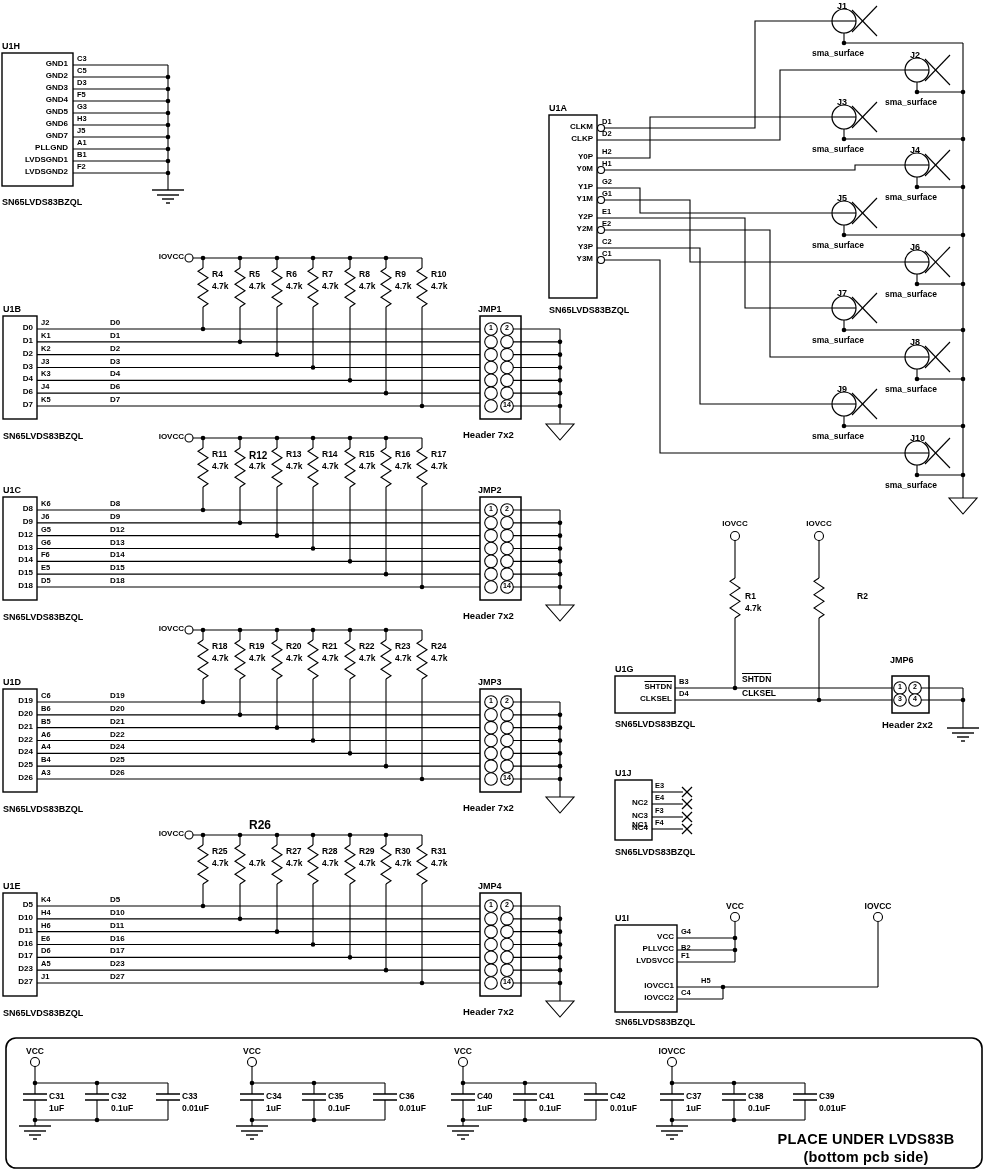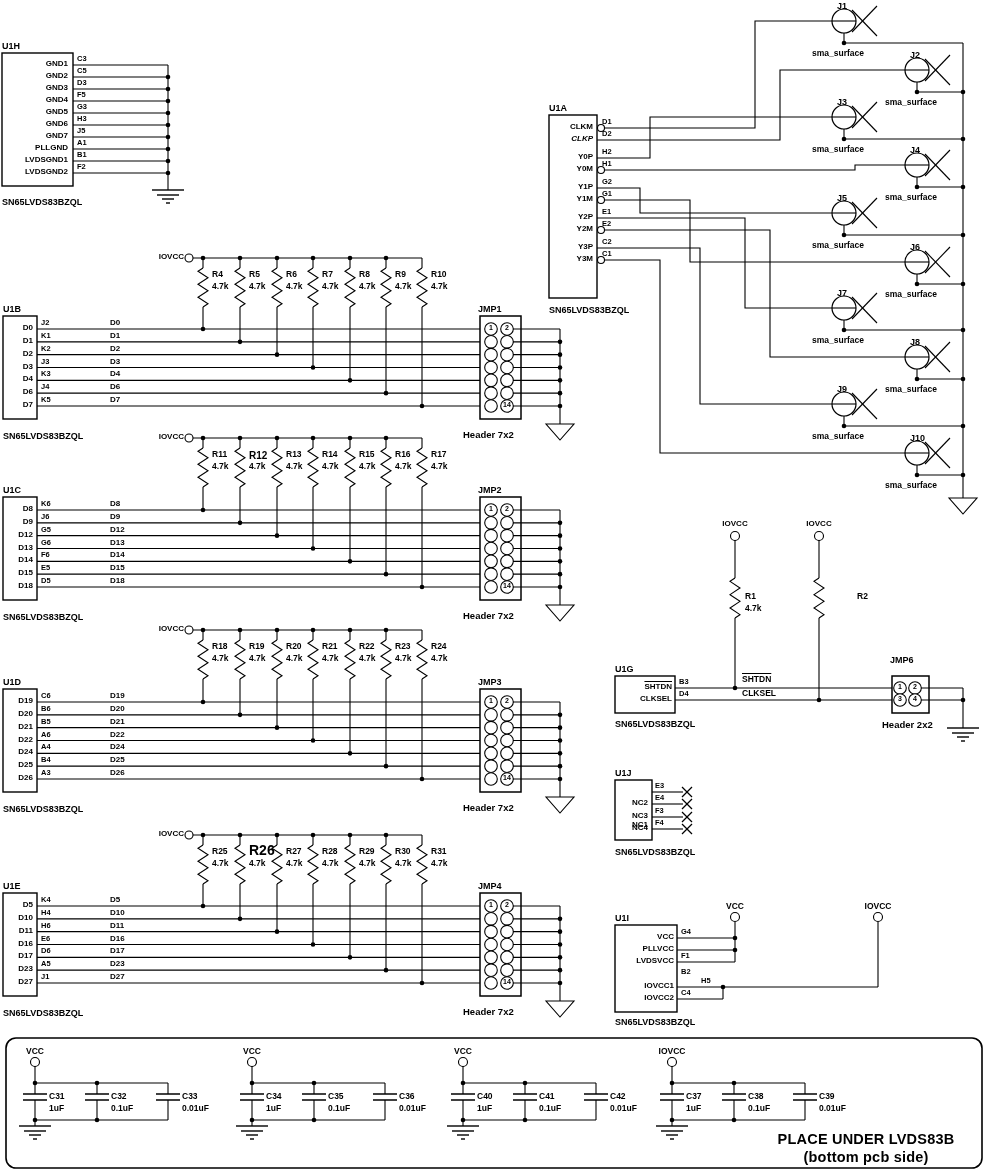--- a/index.html
+++ b/index.html
@@ -649,21 +649,21 @@
       <div class="lbl" style="left: 2px; top: 144px; font-size: 8px; width: 66px; text-align: right;">PLLGND</div>
       <div class="lbl" style="left: 77px; top: 139px; font-size: 7.5px;">A1</div>
       <div class="lbl" style="left: 2px; top: 156px; font-size: 8px; width: 66px; text-align: right;">LVDSGND1</div>
       <div class="lbl" style="left: 77px; top: 151px; font-size: 7.5px;">B1</div>
       <div class="lbl" style="left: 2px; top: 168px; font-size: 8px; width: 66px; text-align: right;">LVDSGND2</div>
       <div class="lbl" style="left: 77px; top: 163px; font-size: 7.5px;">F2</div>
       <div class="lbl" style="left: 2px; top: 198px; font-size: 9px;">SN65LVDS83BZQL</div>
       <div class="lbl" style="left: 549px; top: 104px; font-size: 9px;">U1A</div>
       <div class="lbl" style="left: 533px; top: 123px; font-size: 8px; width: 60px; text-align: right;">CLKM</div>
       <div class="lbl" style="left: 602px; top: 118px; font-size: 7.5px;">D1</div>
-      <div class="lbl" style="left: 533px; top: 135px; font-size: 8px; width: 60px; text-align: right; font-style: italic;">CLKP</div>
+      <div class="lbl" style="left: 533px; top: 135px; font-size: 8px; width: 60px; text-align: right;">CLKP</div>
       <div class="lbl" style="left: 602px; top: 130px; font-size: 7.5px;">D2</div>
       <div class="lbl" style="left: 533px; top: 153px; font-size: 8px; width: 60px; text-align: right;">Y0P</div>
       <div class="lbl" style="left: 602px; top: 148px; font-size: 7.5px;">H2</div>
       <div class="lbl" style="left: 533px; top: 165px; font-size: 8px; width: 60px; text-align: right;">Y0M</div>
       <div class="lbl" style="left: 602px; top: 160px; font-size: 7.5px;">H1</div>
       <div class="lbl" style="left: 533px; top: 183px; font-size: 8px; width: 60px; text-align: right;">Y1P</div>
       <div class="lbl" style="left: 602px; top: 178px; font-size: 7.5px;">G2</div>
       <div class="lbl" style="left: 533px; top: 195px; font-size: 8px; width: 60px; text-align: right;">Y1M</div>
       <div class="lbl" style="left: 602px; top: 190px; font-size: 7.5px;">G1</div>
       <div class="lbl" style="left: 533px; top: 213px; font-size: 8px; width: 60px; text-align: right;">Y2P</div>
@@ -843,21 +843,21 @@
       <div class="lbl" style="left: 110px; top: 947.333px; font-size: 8px;">D17</div>
       <div class="lbl" style="left: 5px; top: 965.167px; font-size: 8px; width: 28px; text-align: right;">D23</div>
       <div class="lbl" style="left: 41px; top: 960.167px; font-size: 7.5px;">A5</div>
       <div class="lbl" style="left: 110px; top: 960.167px; font-size: 8px;">D23</div>
       <div class="lbl" style="left: 5px; top: 978px; font-size: 8px; width: 28px; text-align: right;">D27</div>
       <div class="lbl" style="left: 41px; top: 973px; font-size: 7.5px;">J1</div>
       <div class="lbl" style="left: 110px; top: 973px; font-size: 8px;">D27</div>
       <div class="lbl" style="left: 142px; top: 830px; font-size: 8px; width: 42px; text-align: right;">IOVCC</div>
       <div class="lbl" style="left: 212px; top: 847px; font-size: 8.5px;">R25</div>
       <div class="lbl" style="left: 212px; top: 859px; font-size: 8.5px;">4.7k</div>
-      <div class="lbl" style="left: 249px; top: 843px; font-size: 14px;">R26</div>
+      <div class="lbl" style="left: 249px; top: 819px; font-size: 12px;">R26</div>
       <div class="lbl" style="left: 249px; top: 859px; font-size: 8.5px;">4.7k</div>
       <div class="lbl" style="left: 286px; top: 847px; font-size: 8.5px;">R27</div>
       <div class="lbl" style="left: 286px; top: 859px; font-size: 8.5px;">4.7k</div>
       <div class="lbl" style="left: 322px; top: 847px; font-size: 8.5px;">R28</div>
       <div class="lbl" style="left: 322px; top: 859px; font-size: 8.5px;">4.7k</div>
       <div class="lbl" style="left: 359px; top: 847px; font-size: 8.5px;">R29</div>
       <div class="lbl" style="left: 359px; top: 859px; font-size: 8.5px;">4.7k</div>
       <div class="lbl" style="left: 395px; top: 847px; font-size: 8.5px;">R30</div>
       <div class="lbl" style="left: 395px; top: 859px; font-size: 8.5px;">4.7k</div>
       <div class="lbl" style="left: 431px; top: 847px; font-size: 8.5px;">R31</div>
@@ -893,21 +893,21 @@
       <div class="lbl" style="left: 655px; top: 794px; font-size: 7.5px;">E4</div>
       <div class="lbl" style="left: 618px; top: 812px; font-size: 8px; width: 30px; text-align: right;">NC3</div>
       <div class="lbl" style="left: 655px; top: 807px; font-size: 7.5px;">F3</div>
       <div class="lbl" style="left: 618px; top: 824px; font-size: 8px; width: 30px; text-align: right;">NC4</div>
       <div class="lbl" style="left: 655px; top: 819px; font-size: 7.5px;">F4</div>
       <div class="lbl" style="left: 615px; top: 848px; font-size: 9px;">SN65LVDS83BZQL</div>
       <div class="lbl" style="left: 615px; top: 914px; font-size: 9px;">U1I</div>
       <div class="lbl" style="left: 620px; top: 933px; font-size: 8px; width: 54px; text-align: right;">VCC</div>
       <div class="lbl" style="left: 681px; top: 928px; font-size: 7.5px;">G4</div>
       <div class="lbl" style="left: 620px; top: 945px; font-size: 8px; width: 54px; text-align: right;">PLLVCC</div>
-      <div class="lbl" style="left: 681px; top: 968px; font-size: 7.5px;">B2</div>
+      <div class="lbl" style="left: 681px; top: 944px; font-size: 7.5px;">B2</div>
       <div class="lbl" style="left: 620px; top: 957px; font-size: 8px; width: 54px; text-align: right;">LVDSVCC</div>
       <div class="lbl" style="left: 681px; top: 952px; font-size: 7.5px;">F1</div>
       <div class="lbl" style="left: 717px; top: 902px; font-size: 8.5px; width: 36px; text-align: center;">VCC</div>
       <div class="lbl" style="left: 620px; top: 982px; font-size: 8px; width: 54px; text-align: right;">IOVCC1</div>
       <div class="lbl" style="left: 681px; top: 977px; font-size: 7.5px; margin-left: 20px;">H5</div>
       <div class="lbl" style="left: 620px; top: 994px; font-size: 8px; width: 54px; text-align: right;">IOVCC2</div>
       <div class="lbl" style="left: 681px; top: 989px; font-size: 7.5px;">C4</div>
       <div class="lbl" style="left: 860px; top: 902px; font-size: 8.5px; width: 36px; text-align: center;">IOVCC</div>
       <div class="lbl" style="left: 615px; top: 1018px; font-size: 9px;">SN65LVDS83BZQL</div>
       <div class="lbl" style="left: 14px; top: 1047px; font-size: 8.5px; width: 42px; text-align: center;">VCC</div>

